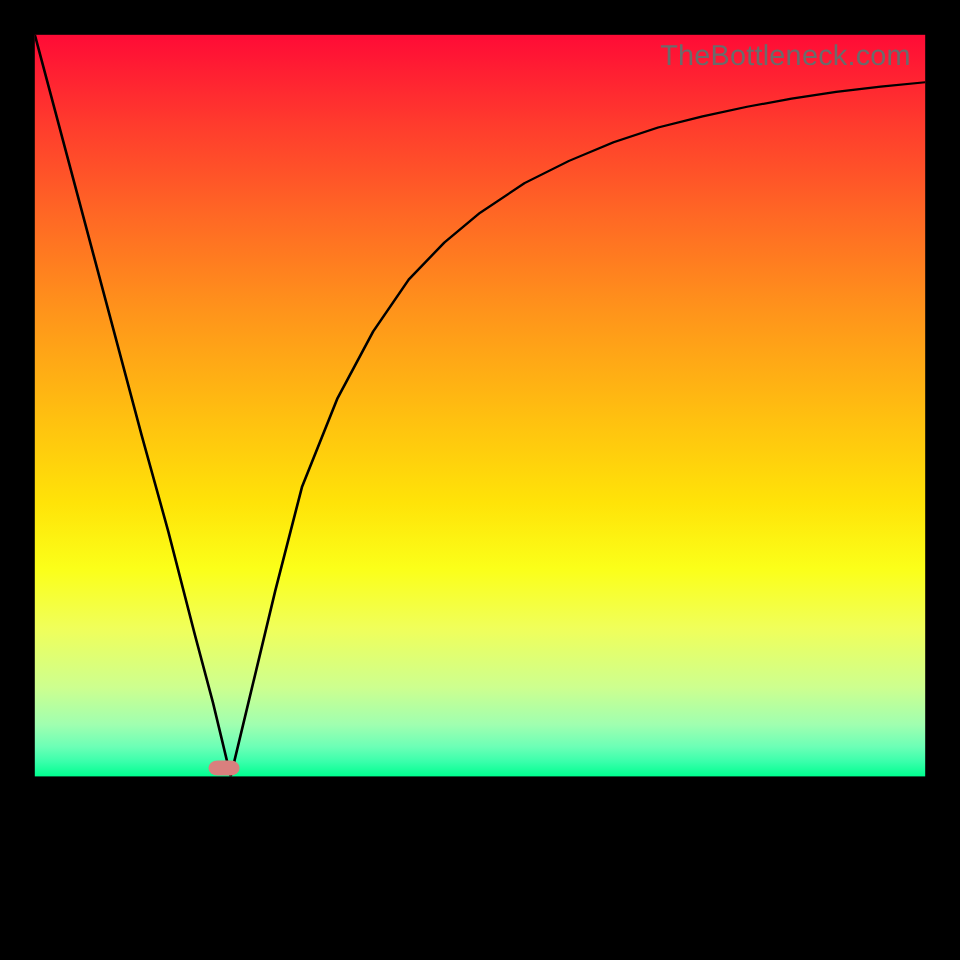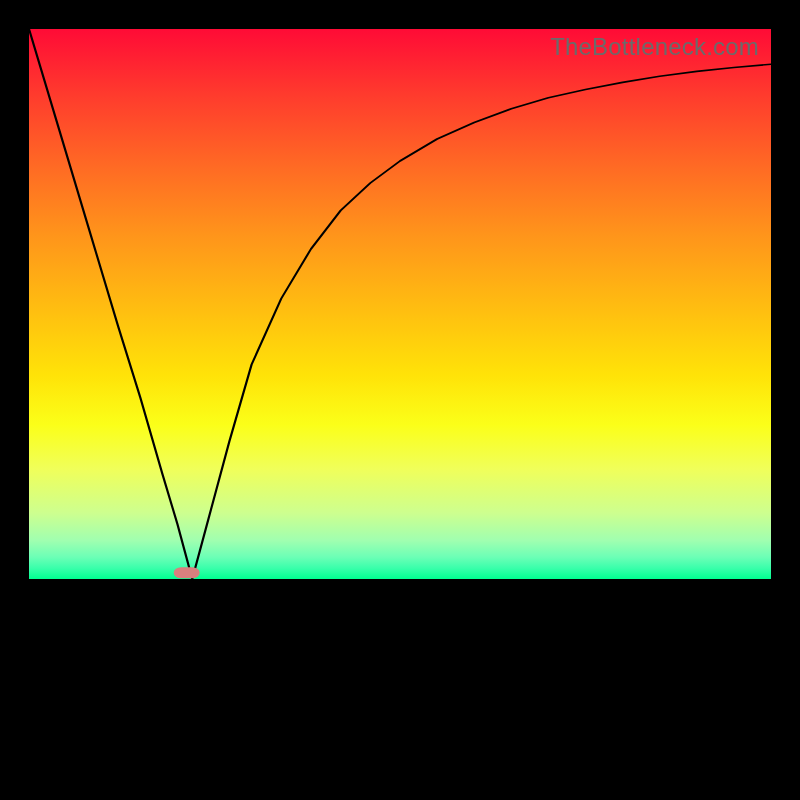--- a/index.html
+++ b/index.html
@@ -15,21 +15,21 @@
     position: relative;
     width: 800px;
     height: 800px;
     background: #000;
   }
   .plot-area {
     position: absolute;
     left: 29px;
     top: 29px;
     width: 742px;
-    height: 550px;
+    height: 618px;
     background: linear-gradient(to bottom,
       #ff0b36 0%,
       #ff3b2d 12%,
       #ff6a24 25%,
       #ff931b 37%,
       #ffbb11 50%,
       #ffe308 63%,
       #fbff19 72%,
       #f0ff5a 80%,
       #cdff8f 88%,

